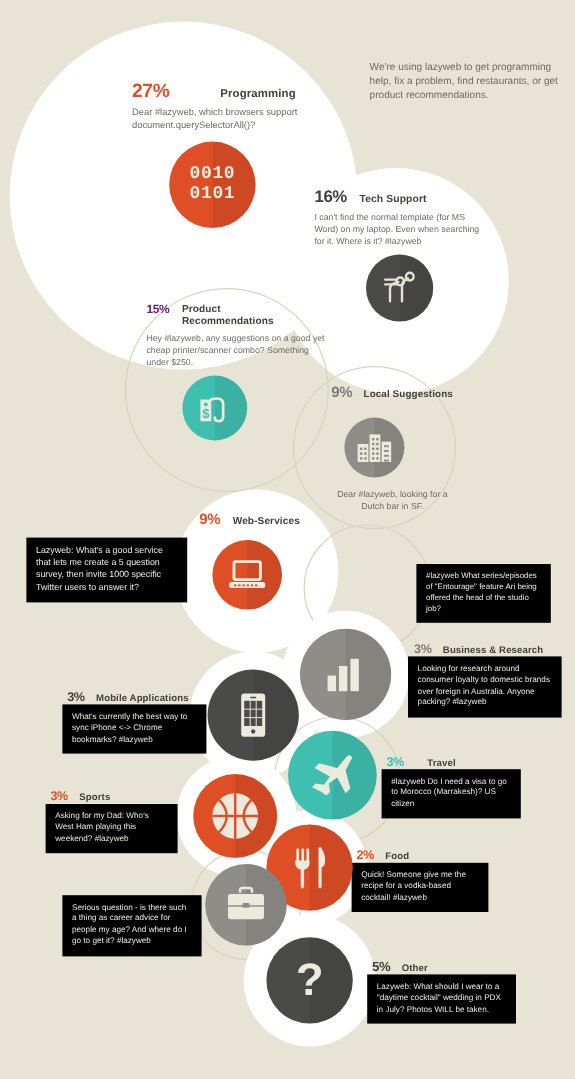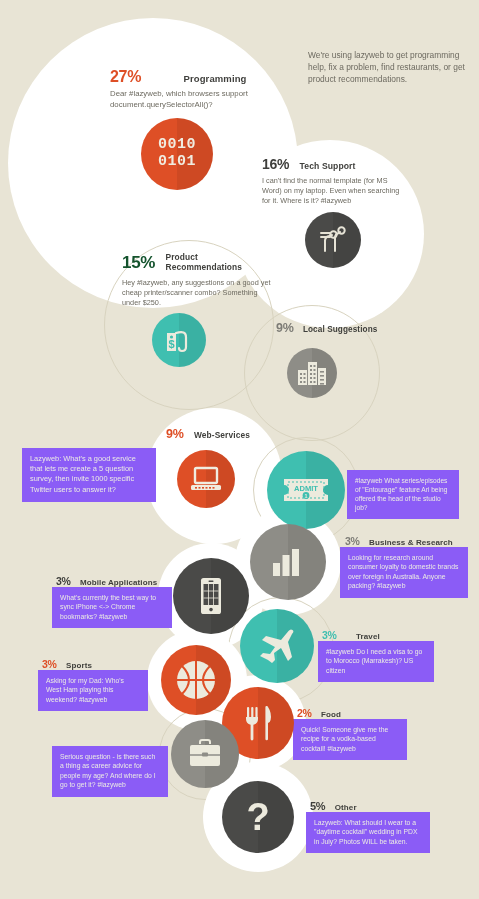--- a/index.html
+++ b/index.html
@@ -49,21 +49,21 @@
     vertical-align:baseline;
     letter-spacing:.1px;
   }
   .headrow{white-space:nowrap;}
   .desc{
     color:#6d6a60;
     line-height:1.35;
     margin-top:3px;
   }
   .quote{
-    background:#8b5cf6;
+    background:#000000;
     color:#ecebe4;
     line-height:1.38;
     padding:6px 8px 7px 8px;
     box-sizing:border-box;
   }
 
   
   #hdr-title{
     color:#e0522a;
     font-weight:bold;
@@ -133,21 +133,21 @@
         <line x1="5" y1="10" x2="14" y2="10"></line>
         <line x1="5" y1="14" x2="14" y2="14"></line>
       </g>
       <circle cx="17.5" cy="11.5" r="3.2" fill="none" stroke="#e6e3d6" stroke-width="2"></circle>
       <circle cx="25.5" cy="7.5" r="3.2" fill="none" stroke="#e6e3d6" stroke-width="2"></circle>
     </svg>
   </div>
 
   <div class="block" style="left:122px;top:253px;width:160px;">
     <div class="headrow" style="white-space:normal;">
-      <span class="pct" style="color:#14532d;font-size:17px;vertical-align:top;">15%</span>
+      <span class="pct" style="color:#701a75;font-size:10px;vertical-align:top;">15%</span>
       <span class="cat" style="font-size:8.4px;margin-left:6px;width:92px;vertical-align:top;line-height:1.15;">Product Recommendations</span>
     </div>
     <div class="desc" style="font-size:7.3px;width:150px;margin-top:5px;">Hey #lazyweb, any suggestions on a good yet cheap printer/scanner combo? Something under $250.</div>
   </div>
   <div class="disc" style="left:152px;top:313px;width:54px;height:54px;background:#3fbfb0;">
     <div class="shade"></div>
     <svg width="34" height="34" viewBox="0 0 34 34">
       <path d="M5 10 L14 10 L14 28 L5 28 Z" fill="#eceadd"></path>
       <circle cx="9.5" cy="14" r="1.6" fill="#3fbfb0"></circle>
       <text x="9.5" y="25" font-size="11" font-weight="bold" fill="#3fbfb0" text-anchor="middle" font-family="'Liberation Sans',sans-serif">$</text>
@@ -184,20 +184,21 @@
           <rect x="18.5" y="19" width="2" height="2"></rect>
         <rect x="15" y="23" width="2" height="2"></rect>
           <rect x="18.5" y="23" width="2" height="2"></rect>
         <rect x="25" y="13" width="4" height="1.6"></rect>
           <rect x="25" y="17" width="4" height="1.6"></rect>
         <rect x="25" y="21" width="4" height="1.6"></rect>
           <rect x="25" y="25" width="4" height="1.6"></rect>
       </g>
     </svg>
   </div>
+  <div class="desc" style="position:absolute;left:279px;top:404px;width:96px;font-size:7.3px;text-align:center;">Dear #lazyweb, looking for a Dutch bar in SF.</div>
 
   <div class="block" style="left:166px;top:424px;width:150px;">
     <div class="headrow">
       <span class="pct" style="color:#de4f26;font-size:12.5px;">9%</span>
       <span class="cat" style="font-size:8.4px;margin-left:6px;">Web-Services</span>
     </div>
   </div>
   <div class="disc" style="left:177px;top:450px;width:58px;height:58px;background:#de4f26;">
     <div class="shade"></div>
     <svg width="36" height="30" viewBox="0 0 36 30">
@@ -215,30 +216,20 @@
   </div>
   <div class="quote" style="left:22px;top:448px;width:134px;font-size:7.4px;position:absolute;">Lazyweb: What's a good service that lets me create a 5 question survey, then invite 1000 specific Twitter users to answer it?</div>
 
   <div class="block" style="left:362px;top:465px;width:116px;">
     <div class="headrow">
       <span class="pct" style="color:#3fbfb0;font-size:10.5px;">3%</span>
       <span class="cat" style="font-size:8px;margin-left:5px;">Entertainment</span>
     </div>
   </div>
   <div class="quote" style="left:347px;top:470px;width:112px;font-size:6.6px;position:absolute;">#lazyweb What series/episodes of "Entourage" feature Ari being offered the head of the studio job?</div>
-  <div class="disc" style="left:267px;top:451px;width:78px;height:78px;background:#3fbfb0;">
-    <div class="shade"></div>
-    <svg width="52" height="34" viewBox="0 0 52 34">
-      <path d="M4 6 H48 V12 a3.2 3.2 0 0 0 0 10 V28 H4 V22 a3.2 3.2 0 0 0 0 -10 Z" fill="#eceadd"></path>
-      <path d="M8 9 H44 V25 H8 Z" fill="none" stroke="#3fbfb0" stroke-width="1" stroke-dasharray="2 2"></path>
-      <text x="26" y="18" font-size="7.6" font-weight="bold" fill="#3fbfb0" text-anchor="middle" font-family="'Liberation Sans',sans-serif">ADMIT</text>
-      <circle cx="26" cy="22.5" r="3.4" fill="#3fbfb0"></circle>
-      <text x="26" y="25" font-size="5.4" font-weight="bold" fill="#eceadd" text-anchor="middle" font-family="'Liberation Sans',sans-serif">1</text>
-    </svg>
-  </div>
 
   <div class="block" style="left:345px;top:531px;width:134px;">
     <div class="headrow">
       <span class="pct" style="color:#7d7c76;font-size:10.5px;">3%</span>
       <span class="cat" style="font-size:8px;margin-left:5px;">Business &amp; Research</span>
     </div>
   </div>
   <div class="quote" style="left:340px;top:547px;width:128px;font-size:6.8px;position:absolute;">Looking for research around consumer loyalty to domestic brands over foreign in Australia. Anyone packing? #lazyweb</div>
   <div class="disc" style="left:250px;top:524px;width:76px;height:76px;background:#8e8d87;">
     <div class="shade"></div>

